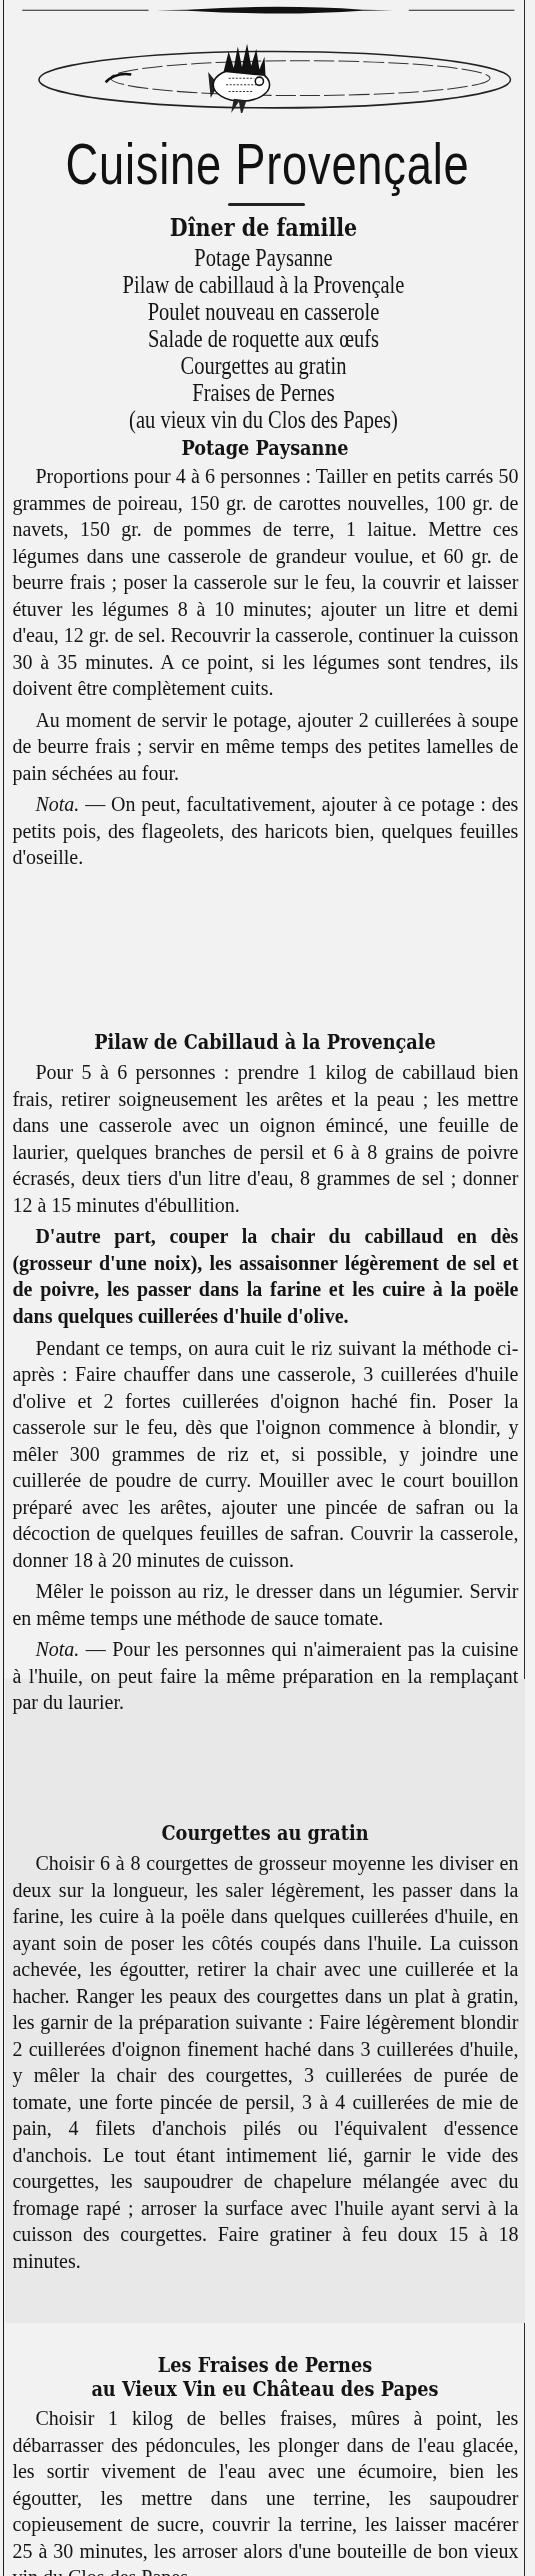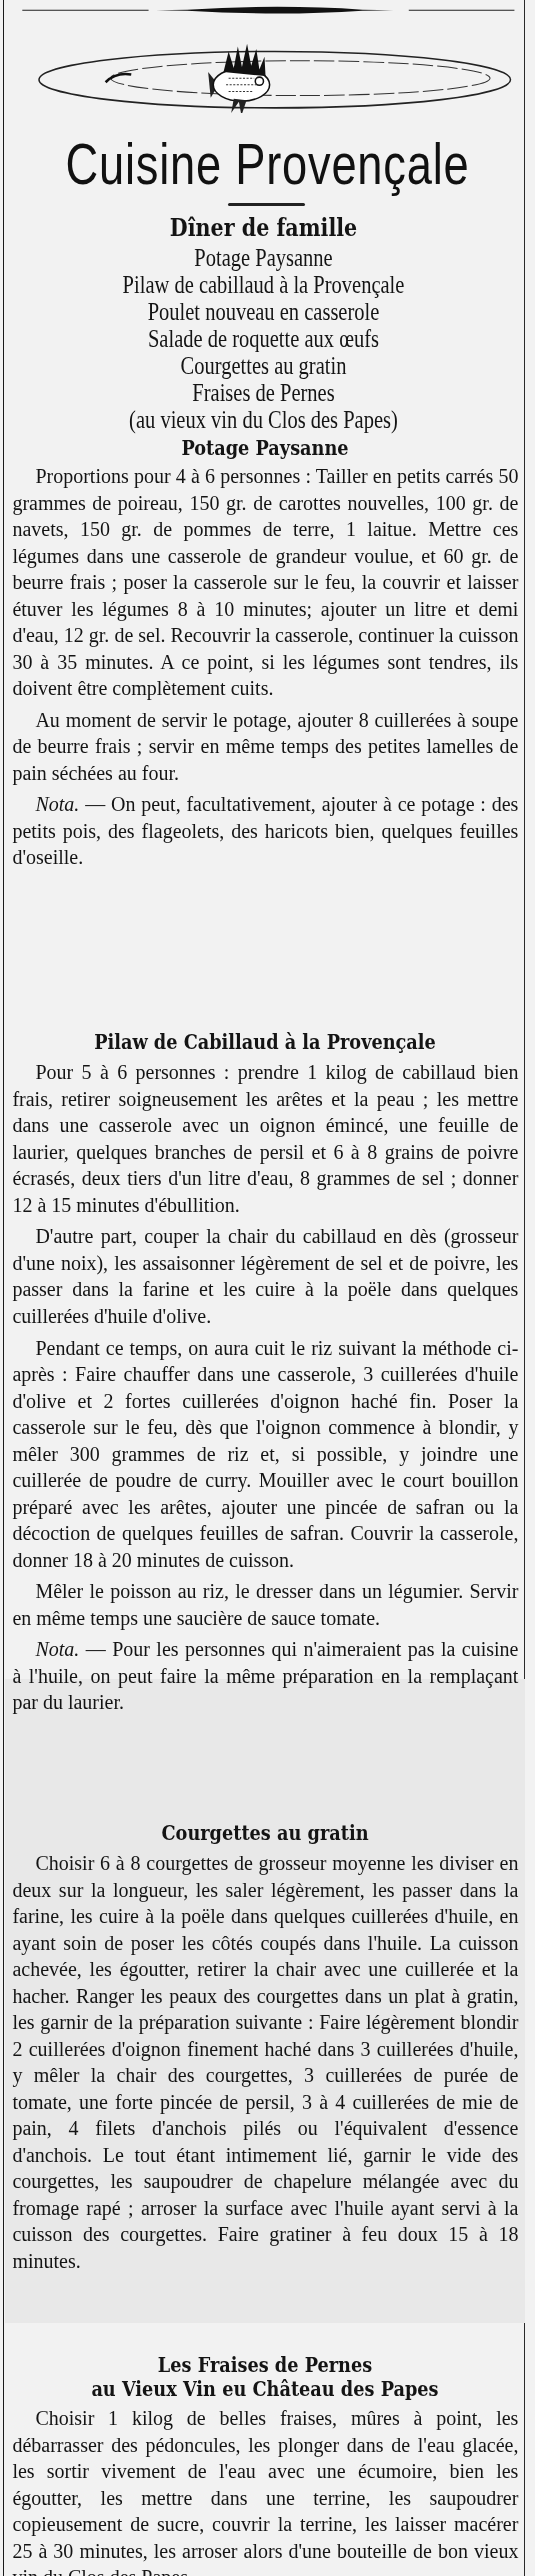--- a/index.html
+++ b/index.html
@@ -145,30 +145,30 @@
   <div class="menu-item">Poulet nouveau en casserole</div>
   <div class="menu-item">Salade de roquette aux œufs</div>
   <div class="menu-item">Courgettes au gratin</div>
   <div class="menu-item">Fraises de Pernes</div>
   <div class="menu-item">(au vieux vin du Clos des Papes)</div>
 </div>
 
 <div class="body-text" style="top:436px;">
   <h3 class="sec-title">Potage Paysanne</h3>
   <p class="para" style="margin-top:3.1px;">Proportions pour 4 à 6 personnes : Tailler en petits carrés 50 grammes de poireau, 150 gr. de carottes nouvelles, 100 gr. de navets, 150 gr. de pommes de terre, 1 laitue. Mettre ces légumes dans une casserole de grandeur voulue, et 60 gr. de beurre frais ; poser la casserole sur le feu, la couvrir et laisser étuver les légumes 8 à 10 minutes; ajouter un litre et demi d'eau, 12 gr. de sel. Recouvrir la casserole, continuer la cuisson 30 à 35 minutes. A ce point, si les légumes sont tendres, ils doivent être complètement cuits.</p>
-  <p class="para" style="margin-top:5.2px;">Au moment de servir le potage, ajouter 8 cuillerées à soupe de beurre frais ; servir en même temps des petites lamelles de pain séchées au four.</p>
+  <p class="para" style="margin-top:5.2px;">Au moment de servir le potage, ajouter 2 cuillerées à soupe de beurre frais ; servir en même temps des petites lamelles de pain séchées au four.</p>
   <p class="para" style="margin-top:5.2px;"><span class="nota">Nota.</span> <span>— On peut, facultativement, ajouter à ce potage : des petits pois, des flageolets, des haricots bien, quelques feuilles d'oseille.</span></p>
 </div>
 
 <div class="body-text" style="top:1030px;">
   <h3 class="sec-title">Pilaw de Cabillaud à la Provençale</h3>
   <p class="para" style="margin-top:5.2px;">Pour 5 à 6 personnes : prendre 1 kilog de cabillaud bien frais, retirer soigneusement les arêtes et la peau ; les mettre dans une casserole avec un oignon émincé, une feuille de laurier, quelques branches de persil et 6 à 8 grains de poivre écrasés, deux tiers d'un litre d'eau, 8 grammes de sel ; donner 12 à 15 minutes d'ébullition.</p>
-  <p class="para" style="margin-top:5.2px;">D'autre part, couper la chair du cabillaud en dès (grosseur d'une noix), les assaisonner légèrement de sel et de poivre, les passer dans la farine et les cuire à la poële dans quelques cuillerées d'huile d'olive.</p>
+  <p class="para" style="margin-top:5.2px;font-weight:bold;">D'autre part, couper la chair du cabillaud en dès (grosseur d'une noix), les assaisonner légèrement de sel et de poivre, les passer dans la farine et les cuire à la poële dans quelques cuillerées d'huile d'olive.</p>
   <p class="para" style="margin-top:5.2px;">Pendant ce temps, on aura cuit le riz suivant la méthode ci-après : Faire chauffer dans une casserole, 3 cuillerées d'huile d'olive et 2 fortes cuillerées d'oignon haché fin. Poser la casserole sur le feu, dès que l'oignon commence à blondir, y mêler 300 grammes de riz et, si possible, y joindre une cuillerée de poudre de curry. Mouiller avec le court bouillon préparé avec les arêtes, ajouter une pincée de safran ou la décoction de quelques feuilles de safran. Couvrir la casserole, donner 18 à 20 minutes de cuisson.</p>
-  <p class="para" style="margin-top:5.2px;">Mêler le poisson au riz, le dresser dans un légumier. Servir en même temps une saucière de sauce tomate.</p>
+  <p class="para" style="margin-top:5.2px;">Mêler le poisson au riz, le dresser dans un légumier. Servir en même temps une méthode de sauce tomate.</p>
   <p class="para" style="margin-top:5.2px;"><span class="nota">Nota.</span> <span>— Pour les personnes qui n'aimeraient pas la cuisine à l'huile, on peut faire la même préparation en la remplaçant par du laurier.</span></p>
 </div>
 
 <div class="body-text" style="top:1821px;">
   <h3 class="sec-title">Courgettes au gratin</h3>
   <p class="para" style="margin-top:5.2px;">Choisir 6 à 8 courgettes de grosseur moyenne les diviser en deux sur la longueur, les saler légèrement, les passer dans la farine, les cuire à la poële dans quelques cuillerées d'huile, en ayant soin de poser les côtés coupés dans l'huile. La cuisson achevée, les égoutter, retirer la chair avec une cuillerée et la hacher. Ranger les peaux des courgettes dans un plat à gratin, les garnir de la préparation suivante : Faire légèrement blondir 2 cuillerées d'oignon finement haché dans 3 cuillerées d'huile, y mêler la chair des courgettes, 3 cuillerées de purée de tomate, une forte pincée de persil, 3 à 4 cuillerées de mie de pain, 4 filets d'anchois pilés ou l'équivalent d'essence d'anchois. Le tout étant intimement lié, garnir le vide des courgettes, les saupoudrer de chapelure mélangée avec du fromage rapé ; arroser la surface avec l'huile ayant servi à la cuisson des courgettes. Faire gratiner à feu doux 15 à 18 minutes.</p>
 </div>
 
 <div class="body-text" style="top:2353px;">
   <h3 class="sec-title">Les Fraises de Pernes</h3>

